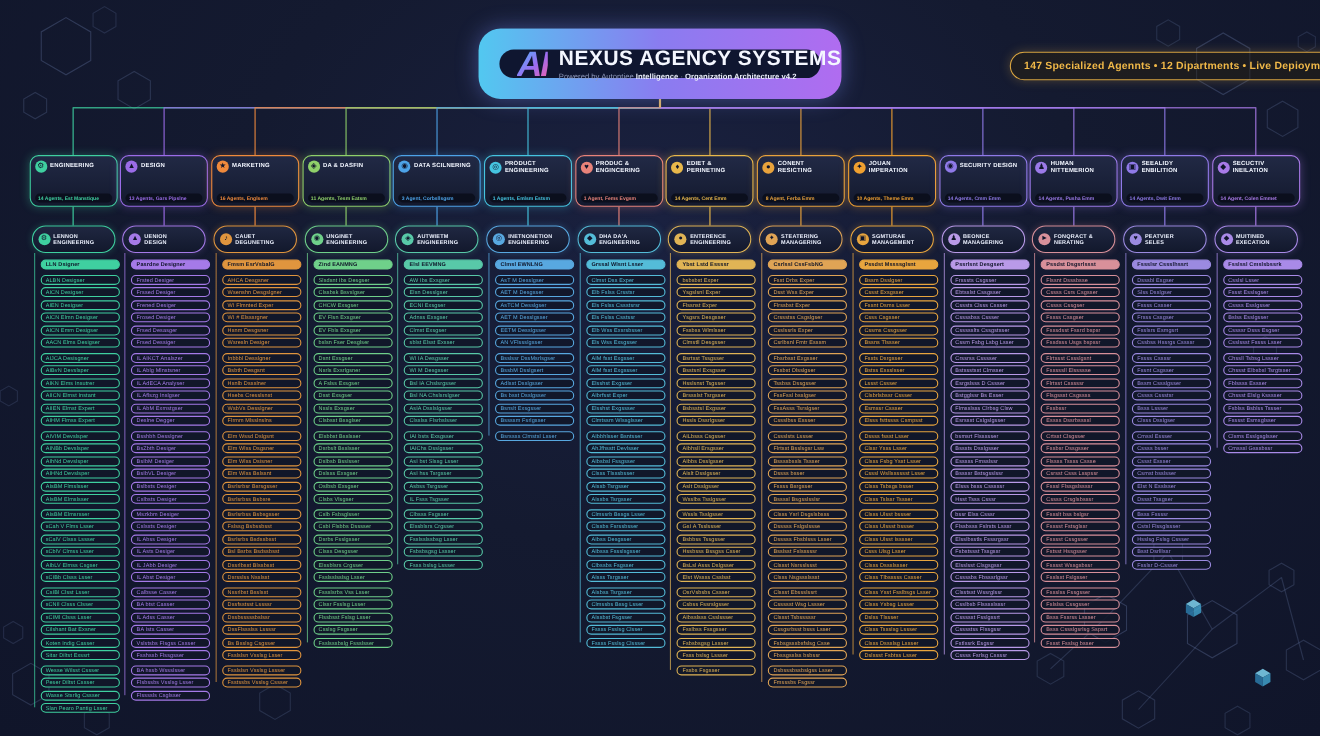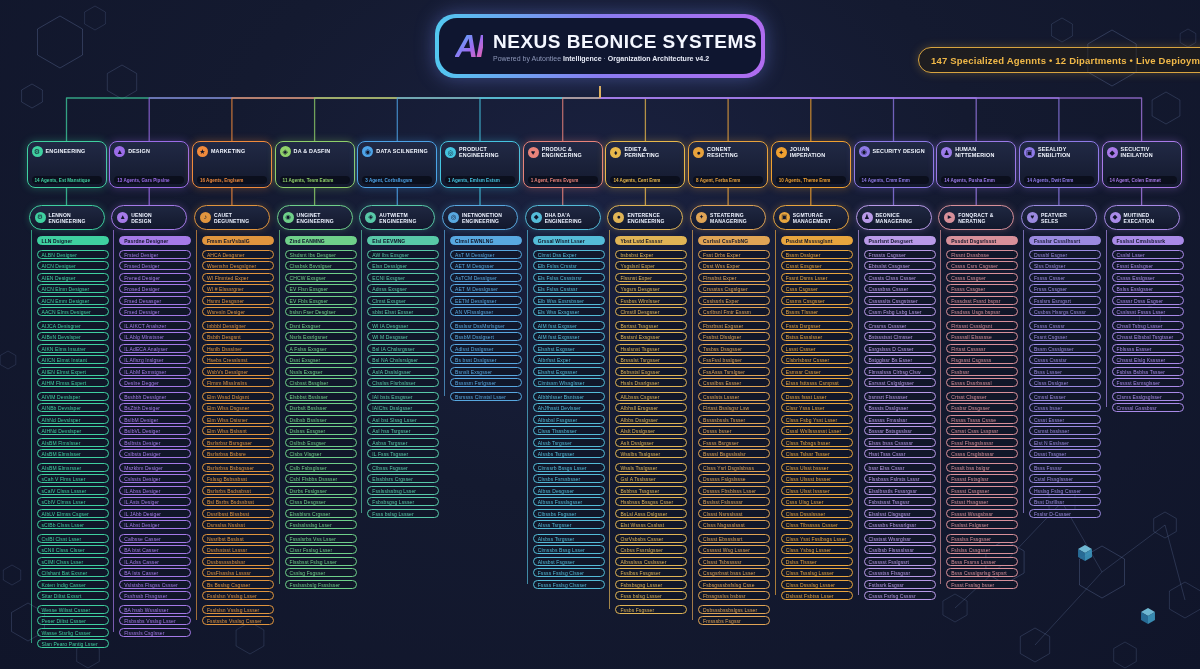--- a/index.html
+++ b/index.html
@@ -4,21 +4,21 @@
 <style>
   html,body{margin:0;padding:0;background:#0d1122;}
   #canvas{position:relative;width:1200px;height:669px;overflow:hidden;
     background:radial-gradient(ellipse at 50% 30%, #1a2140 0%, #141a30 45%, #10152a 100%);
     font-family:"Liberation Sans", sans-serif;}
   svg.layer{position:absolute;left:0;top:0;z-index:1;}
   #decor{z-index:0;}
   .abs{position:absolute;z-index:2;}
 
   
-  .hdr-wrap{left:435px;top:14px;width:330px;height:64px;border-radius:20px;padding:4px;
+  .hdr-wrap{left:435px;top:26px;width:330px;height:64px;border-radius:20px;padding:19px;
     background:linear-gradient(90deg,#52c8f0,#8a7cf0,#b06cf0);
     box-shadow:0 0 20px rgba(110,130,230,.45);box-sizing:border-box;}
   .hdr{width:100%;height:100%;border-radius:18px;background:#0f1630;display:flex;align-items:center;gap:10px;padding:0 16px;box-sizing:border-box;}
   .logo{font-size:32px;font-weight:900;font-style:italic;letter-spacing:-2px;
     background:linear-gradient(135deg,#4ab8ff 10%,#9b6cf0 55%,#ff5fa0 100%);
     -webkit-background-clip:text;background-clip:text;-webkit-text-fill-color:transparent;}
   .hdr-text{display:flex;flex-direction:column;gap:2px;}
   .hdr-title{font-size:19px;font-weight:800;color:#f4f7ff;letter-spacing:.5px;white-space:nowrap;}
   .hdr-sub{font-size:7px;color:#8d97b8;white-space:nowrap;}
   .hdr-sub .em{color:#e8ecf8;font-weight:700;}
@@ -129,21 +129,21 @@
       <path d="M1058.9,188 L1058.9,205" stroke="#8f7ae8" fill="none" stroke-width="1.3" opacity="0.8" stroke-linejoin="round"></path>
       <path d="M600,86 L600,98 L1141.6000000000001,98 L1141.6000000000001,141" stroke="#a97ae8" fill="none" stroke-width="1.3" opacity="0.75" stroke-linejoin="round"></path>
       <path d="M1141.6000000000001,188 L1141.6000000000001,205" stroke="#a97ae8" fill="none" stroke-width="1.3" opacity="0.8" stroke-linejoin="round"></path>
       <path d="M600,86 L600,98" stroke="#e8b84b" fill="none" stroke-width="2" opacity="0.9" stroke-linejoin="round"></path>
     </svg>
 
   <div class="abs hdr-wrap">
     <div class="hdr">
       <div class="logo">AI</div>
       <div class="hdr-text">
-        <div class="hdr-title">NEXUS BEONICE SYSTEMS</div>
+        <div class="hdr-title">NEXUS AGENCY SYSTEMS</div>
         <div class="hdr-sub"><span>Powered by Autontiee </span><span class="em">Intelligence</span><span> · </span><span class="em">Organization Architecture v4.2</span></div>
       </div>
     </div>
   </div>
 
   <div class="abs badge">
     <span>147 Specialized Agennts • 12 Dipartments • Live Depioyment</span>
   </div>
 
   <div id="nodes">

